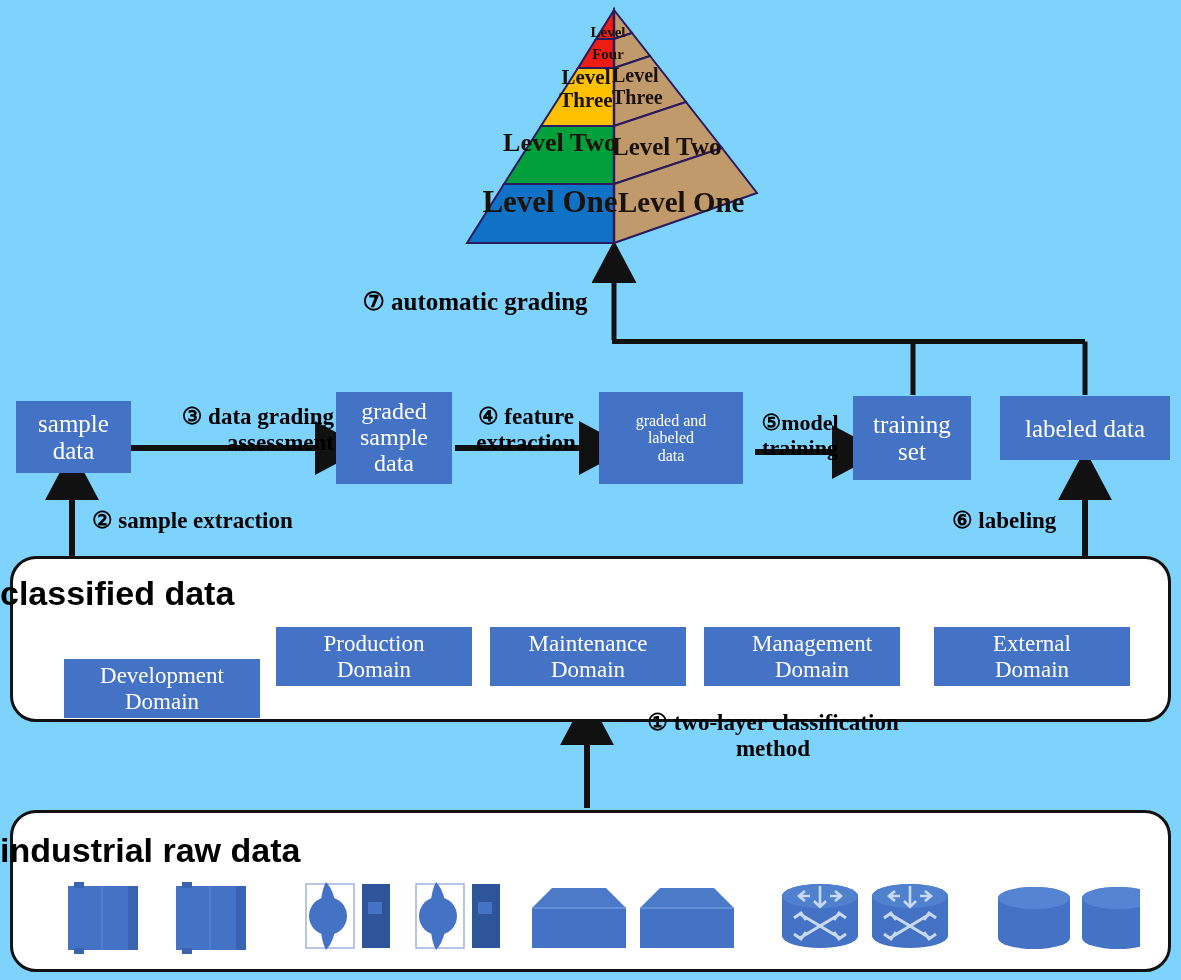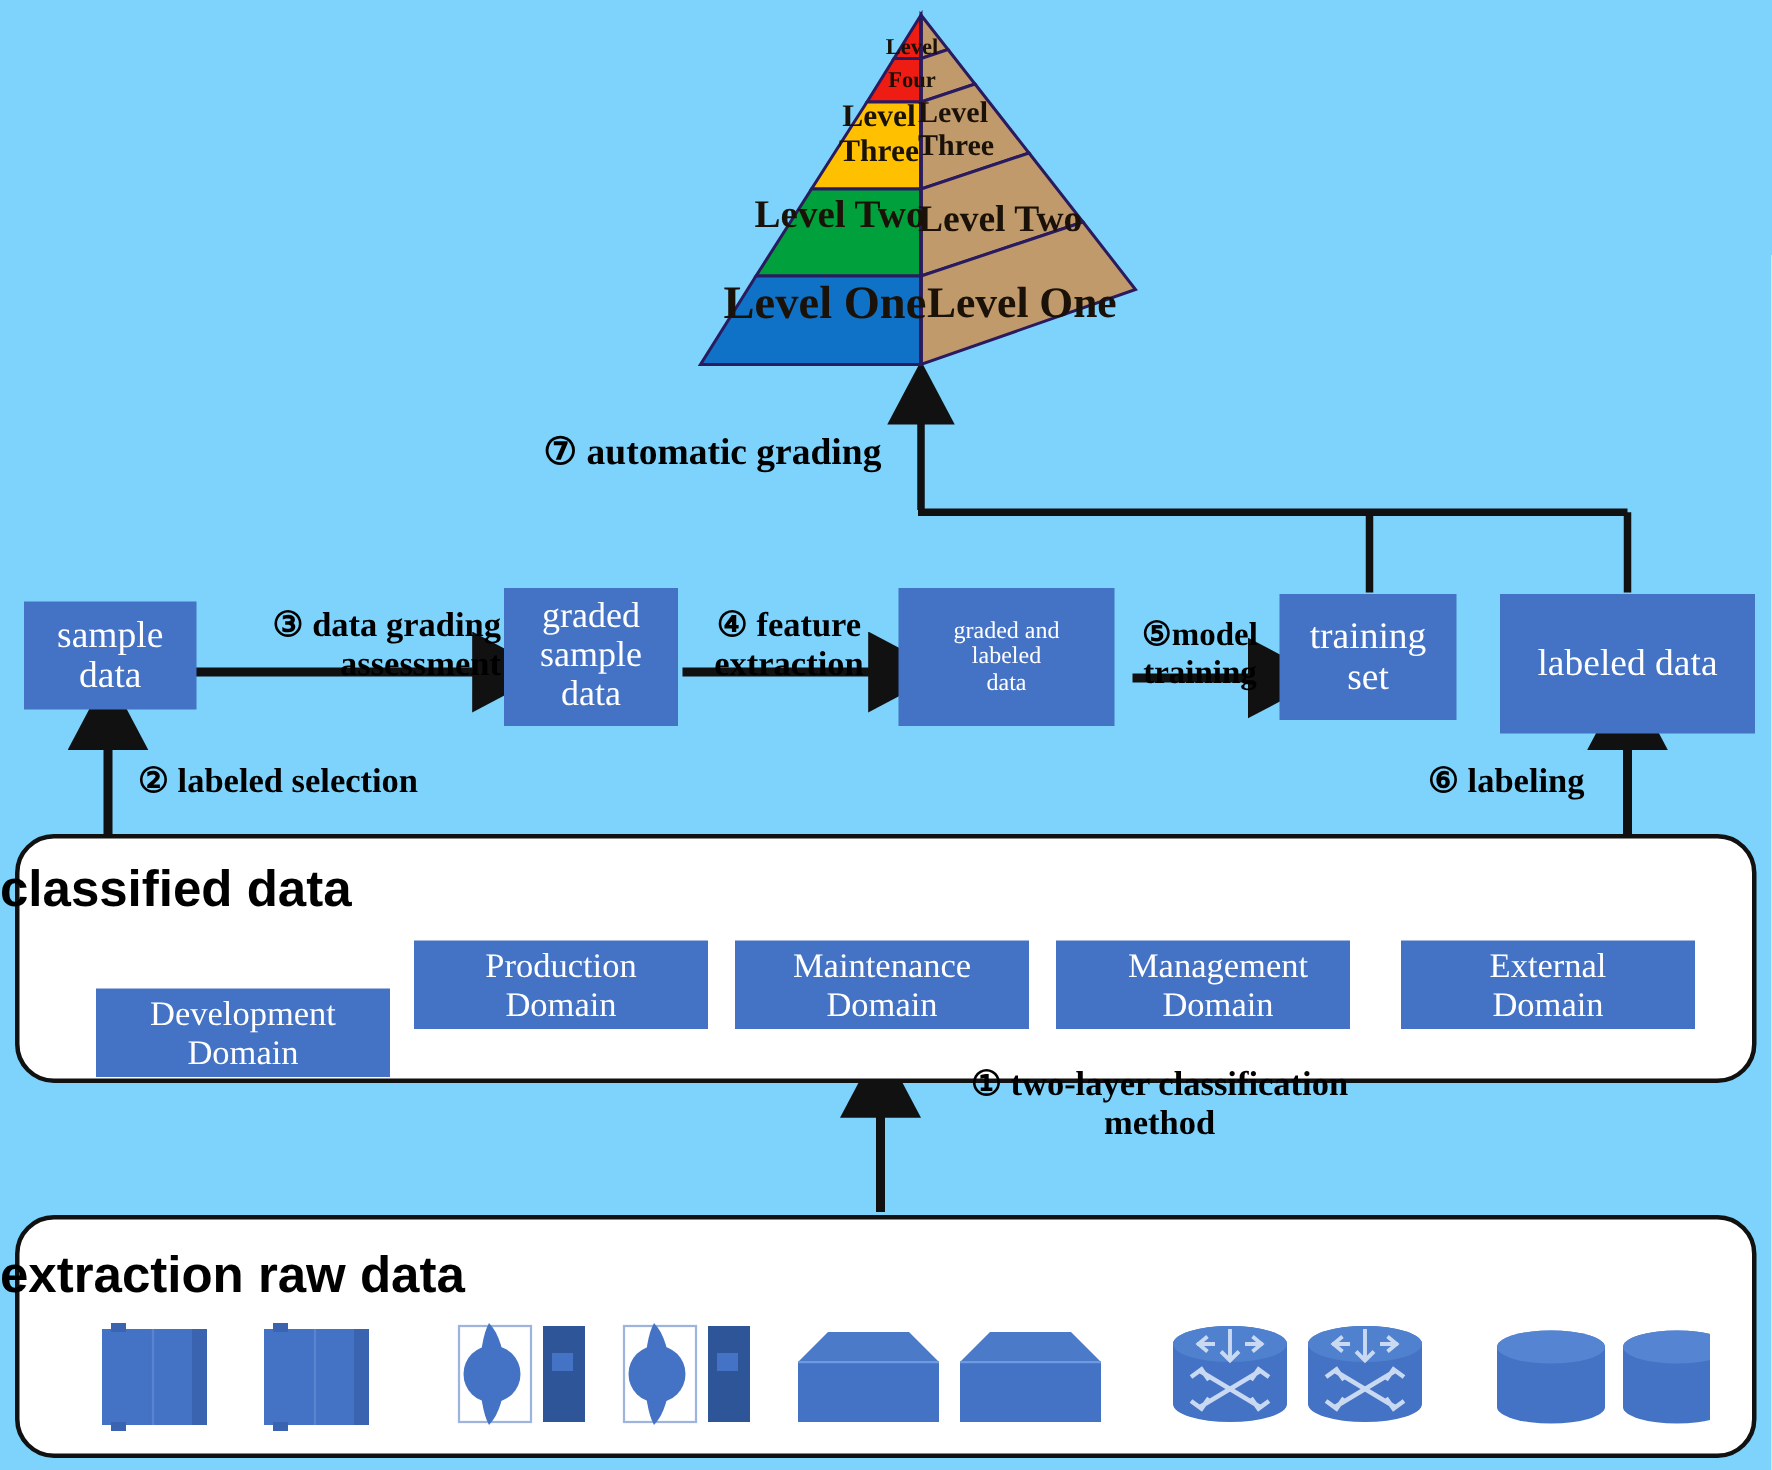--- a/index.html
+++ b/index.html
@@ -184,23 +184,23 @@
   <div class="pbox" style="left:599px; top:392px; width:144px; height:92px; font-size:16px;">graded and
 labeled
 data</div>
 
   <div class="steplabel" style="left:747px; top:411px; width:106px; font-size:22px;">⑤model
 training</div>
 
   <div class="pbox" style="left:853px; top:396px; width:118px; height:84px;">training
 set</div>
 
-  <div class="pbox" style="left:1000px; top:396px; width:170px; height:93px;">labeled  data</div>
-
-  <div class="steplabel lft" style="left:92px; top:508px; width:260px; text-align:left;">② labeled selection</div>
+  <div class="pbox" style="left:1000px; top:396px; width:170px; height:64px;">labeled  data</div>
+
+  <div class="steplabel lft" style="left:92px; top:508px; width:260px; text-align:left;">② sample extraction</div>
 
   <div class="steplabel lft" style="left:952px; top:508px; width:150px; text-align:left;">⑥ labeling</div>
 
   <div class="container-box" style="left:10px; top:556px; width:1161px; height:166px;"></div>
 
   <div class="container-title" style="left:0px; top:574px;">classified data</div>
 
   <div class="domain-chip" style="left:64px; top:627px; width:196px; height:59px;margin-top:32px;">Development
 Domain</div>
   <div class="domain-chip" style="left:276px; top:627px; width:196px; height:59px;">Production
@@ -210,21 +210,21 @@
   <div class="domain-chip" style="left:704px; top:627px; width:196px; height:59px;padding-left:20px;">Management
 Domain</div>
   <div class="domain-chip" style="left:934px; top:627px; width:196px; height:59px;">External
 Domain</div>
 
   <div class="steplabel" style="left:608px; top:710px; width:330px; text-align:center;">① two-layer classification
 method</div>
 
   <div class="container-box" style="left:10px; top:810px; width:1161px; height:162px;"></div>
 
-  <div class="container-title" style="left:0px; top:831px;">extraction raw data</div>
+  <div class="container-title" style="left:0px; top:831px;">industrial raw data</div>
 
   <svg class="icon-wrap" style="left:40px; top:880px; width:1100px; height:80px;" viewBox="0 0 1100 80">
 
     <g>
       <rect x="28" y="6" width="68" height="64" fill="#4472C4"></rect>
       <rect x="88" y="6" width="10" height="64" fill="#3A63B0"></rect>
       <rect x="34" y="2" width="10" height="6" fill="#3A63B0"></rect>
       <rect x="34" y="68" width="10" height="6" fill="#3A63B0"></rect>
       <line x1="62" y1="6" x2="62" y2="70" stroke="#5A83D0" stroke-width="1.5"></line>
     </g>

